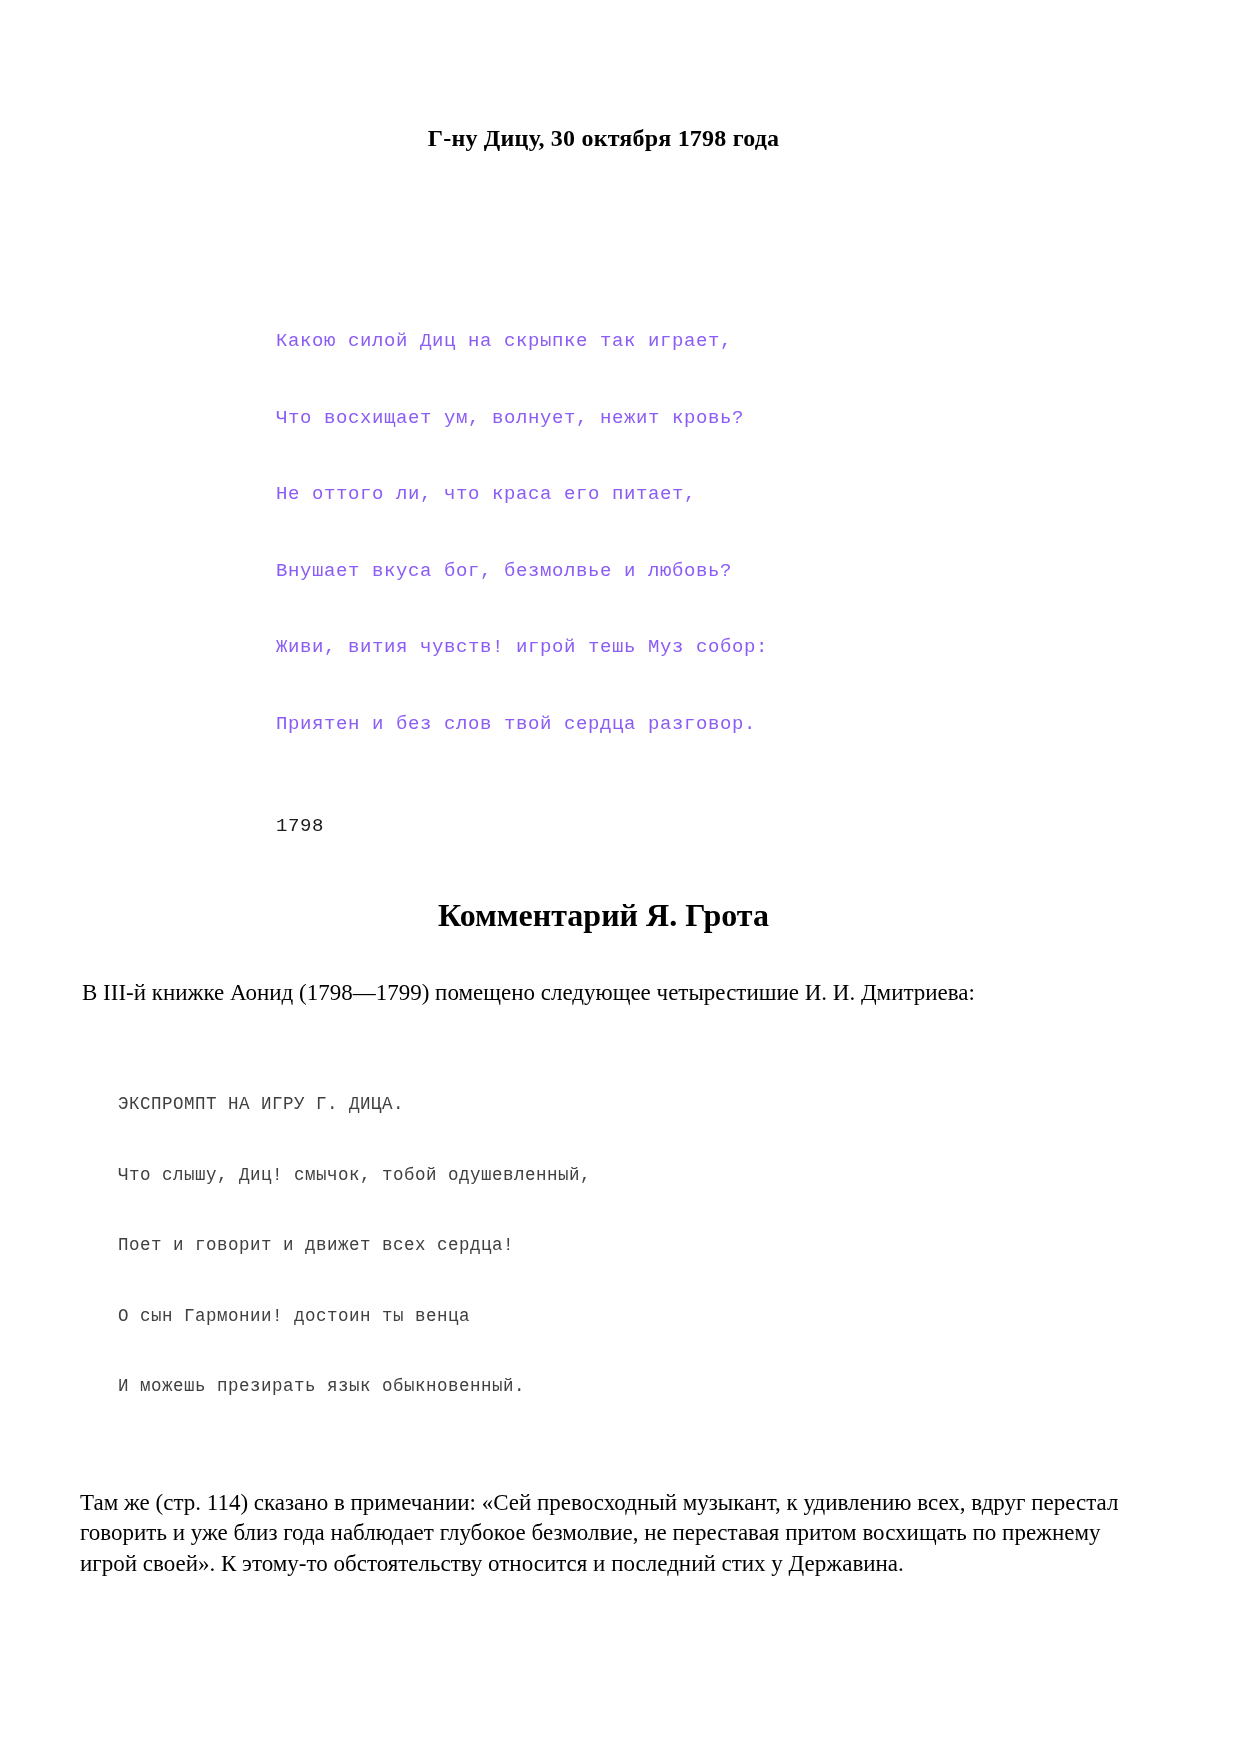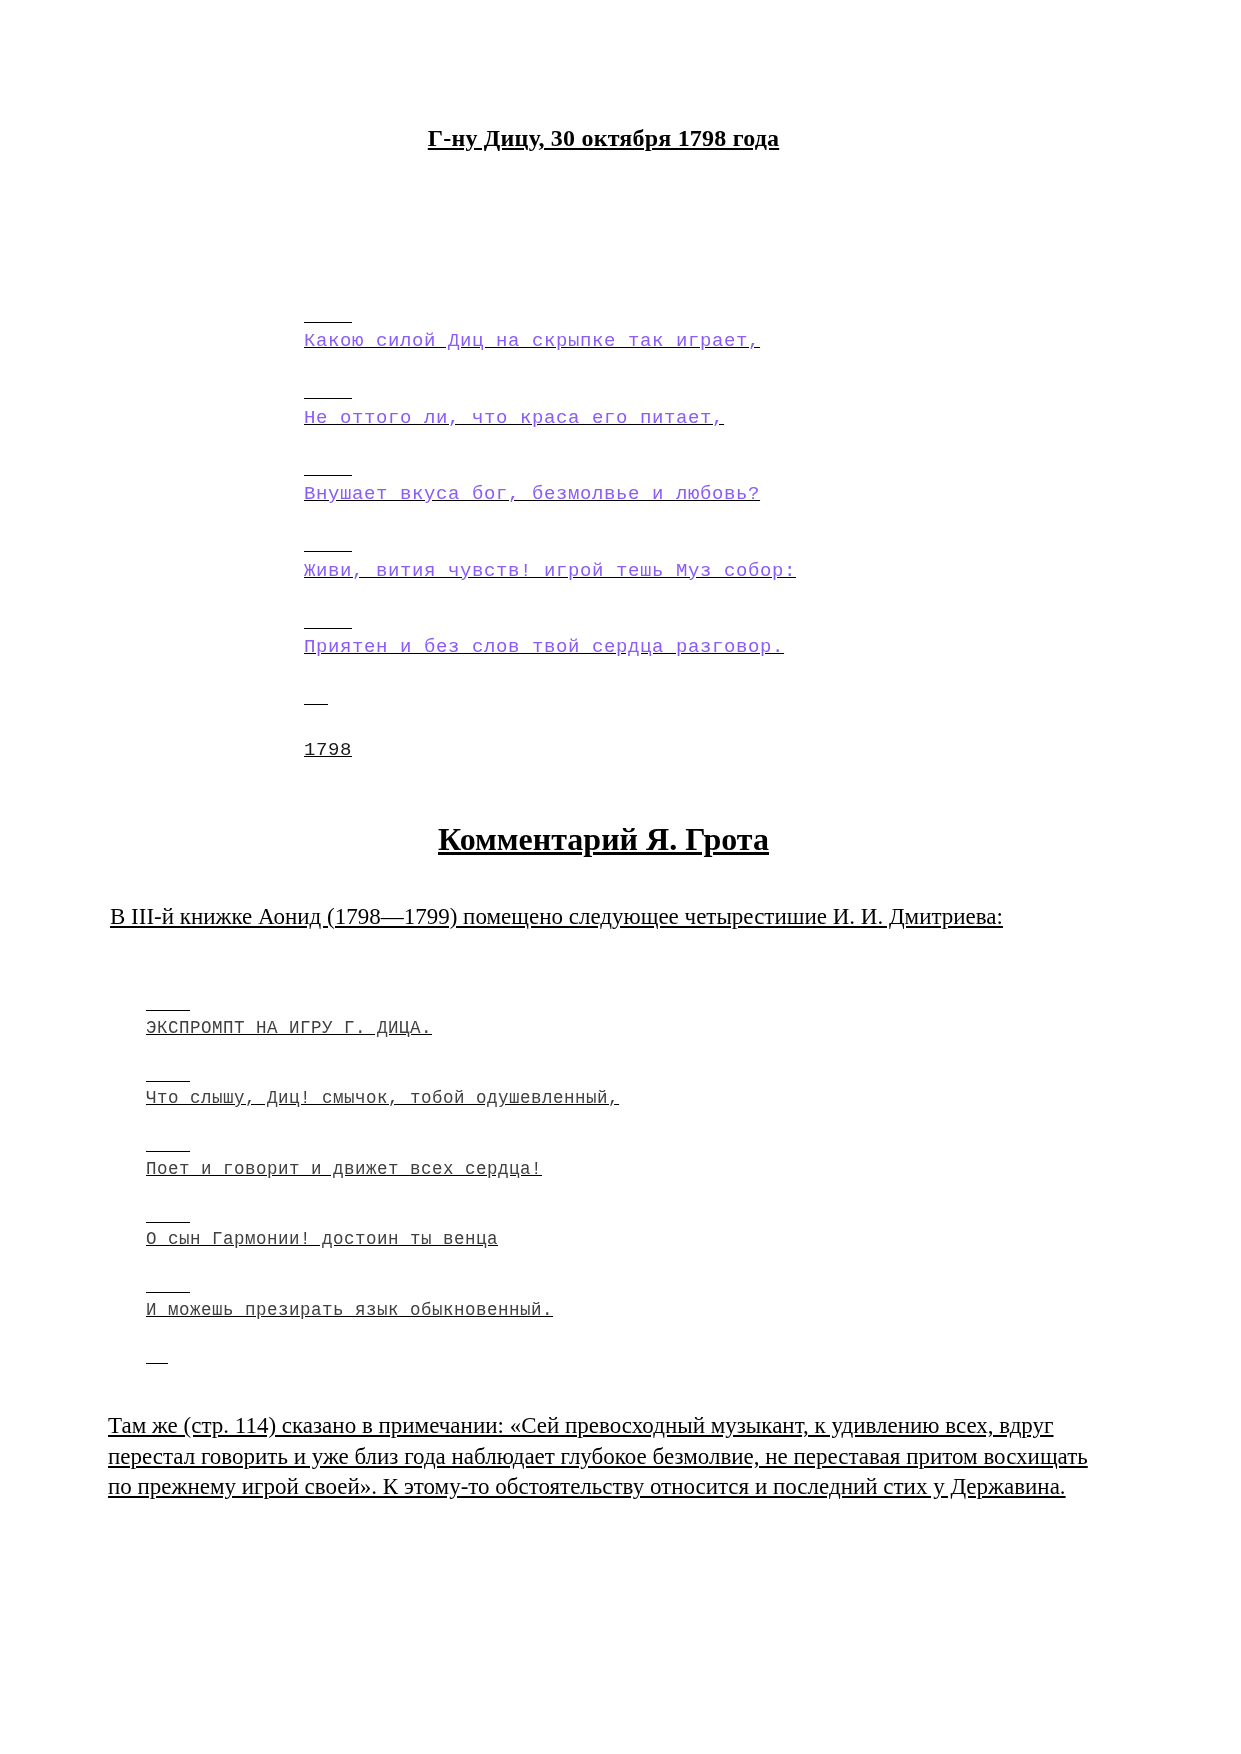--- a/index.html
+++ b/index.html
@@ -13,22 +13,21 @@
     font-family: "Liberation Serif", serif;
     color: #000000;
     position: relative;
     overflow: hidden;
   }
   .page {
     position: relative;
     width: 1207px;
     height: 1754px;
     box-sizing: border-box;
-    padding: 0 104px;
-    text-decoration: underline;
+    padding: 0 76px;
   }
   .doc-title {
     text-align: center;
     font-family: "Liberation Serif", serif;
     font-weight: bold;
     font-size: 24px;
     letter-spacing: 0.2px;
     margin: 0;
     padding-top: 125px;
   }
@@ -96,20 +95,21 @@
 </style>
 </head>
 <body>
 
 <div class="page">
 
   <h1 class="doc-title">Г-ну Дицу, 30 октября 1798 года</h1>
 
   <div class="poem-block">
     <div class="poem-line">Какою силой Диц на скрыпке так играет,</div>
+    <div class="poem-line">Что восхищает ум, волнует, нежит кровь?</div>
     <div class="poem-line">Не оттого ли, что краса его питает,</div>
     <div class="poem-line">Внушает вкуса бог, безмолвье и любовь?</div>
     <div class="poem-line">Живи, вития чувств! игрой тешь Муз собор:</div>
     <div class="poem-line">Приятен и без слов твой сердца разговор.</div>
   </div>
 
   <div class="poem-year">1798</div>
 
   <h2 class="section-title">Комментарий Я. Грота</h2>
 

